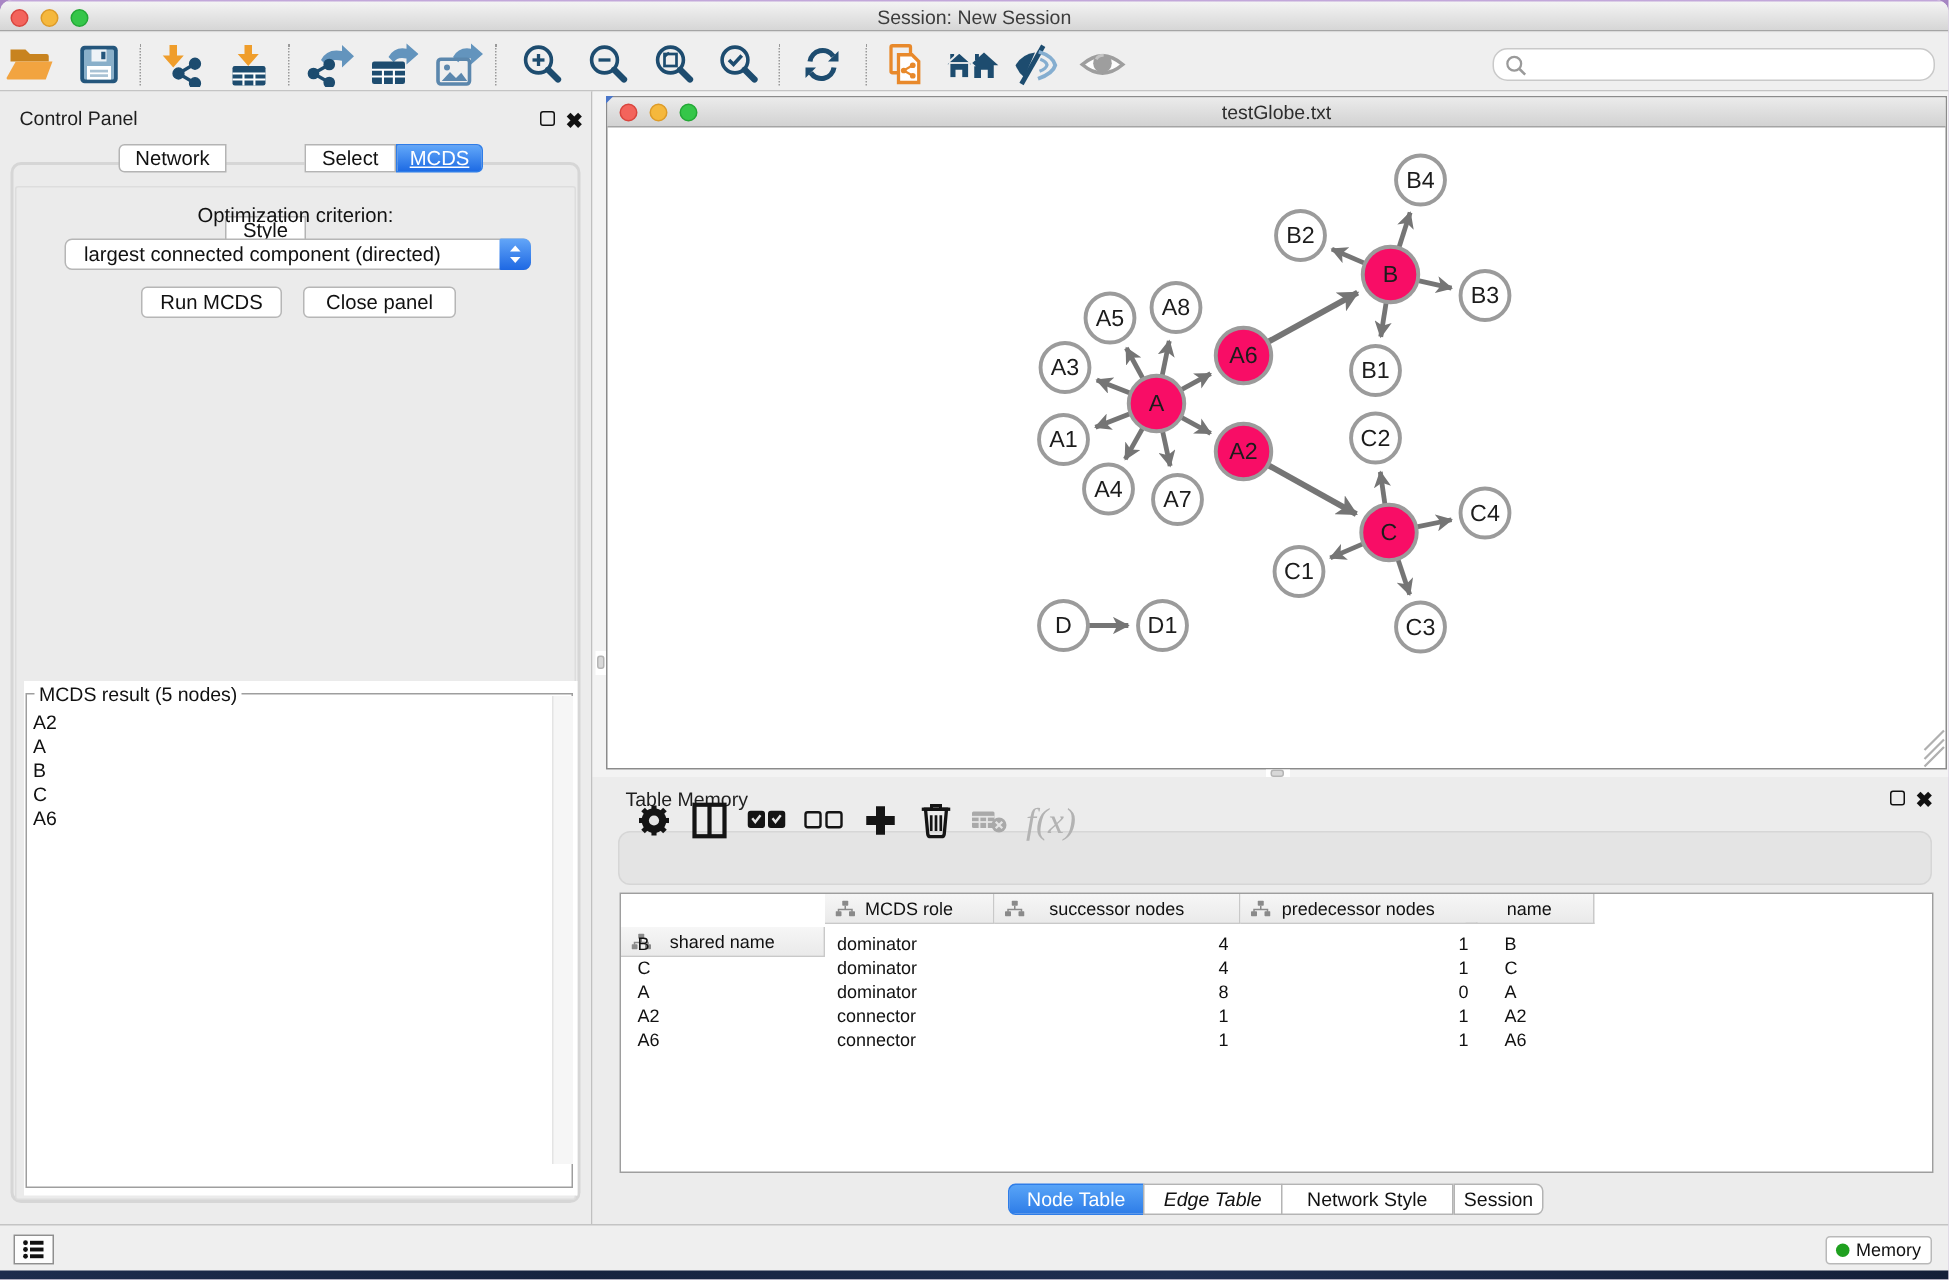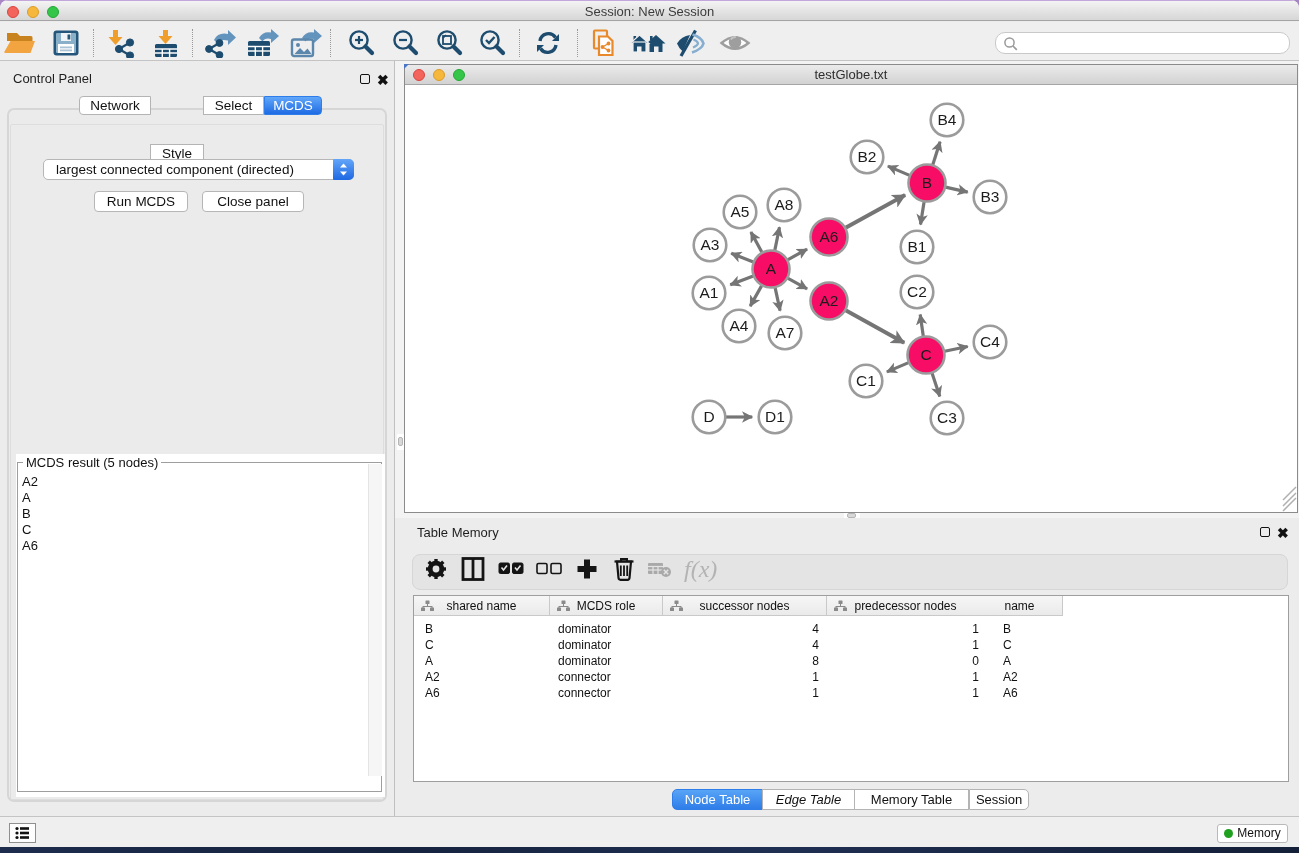--- a/index.html
+++ b/index.html
@@ -18,21 +18,21 @@
 .ticon { position:absolute; top:6px; }
 #searchbox { position:absolute; left:995px; top:10px; width:295px; height:22px; background:#fff; border:1px solid #c9c9c9; border-radius:10px; }
 
 #leftpanel { left:0; top:61px; width:394px; height:755px; background:#ececec; }
 #vdivider { left:394px; top:61px; width:1px; height:755px; background:#c0c0c0; }
 #cp-title { left:13px; top:71px; font-size:13px; color:#1e1e1e; }
 .winbtn-sq { position:absolute; width:10px; height:10px; border:1.6px solid #111; border-radius:2px; }
 .winbtn-x { position:absolute; font-size:14px; font-weight:bold; color:#111; line-height:10px; }
 
 .seg { position:absolute; height:19px; background:#fff; border:1px solid #b4b4b4; font-size:13.5px; color:#111; text-align:center; line-height:18px; }
-.seg.sel { background:linear-gradient(#61a7f9,#1e6be4); color:#fff; border-color:#2e7de8; }
+.seg.sel { background:linear-gradient(#61a7f9,#1e6be4); color:#fff; border-color:#2e7de8;text-decoration:underline; }
 #cp-box { left:7px; top:108px; width:380px; height:694px; border:2px solid #d6d6d6; border-radius:7px; background:#ebebeb; }
 #cp-inner { left:10px; top:124px; width:374px; height:676px; border:1px solid #dddddd; border-radius:2px; }
 #opt-label { left:0px; top:136px; width:394px; text-align:center; font-size:13.5px; color:#111; }
 #dropdown { left:43px; top:159px; width:311px; height:21px; background:#fff; border:1px solid #b6b6b6; border-radius:5px; font-size:13.5px; color:#111; line-height:19px; padding-left:12px; }
 #dd-step { position:absolute; right:-1px; top:-1px; width:21px; height:21px; border-radius:1px 5px 5px 1px; background:linear-gradient(#63a6f8,#1e68e3); }
 .btn { position:absolute; height:21px; background:#fff; border:1px solid #b6b6b6; border-radius:4px; font-size:13.5px; color:#111; text-align:center; line-height:19px; }
 
 #result-panel { left:16px; top:454px; width:369px; height:343px; background:#fff; }
 #result-fs { position:absolute; left:1px; top:8px; width:365px; height:330px; border:1px solid #9e9e9e; }
 #result-legend { position:absolute; left:7px; top:1px; background:#fff; padding:0 3px; font-size:13px; color:#111; }
@@ -217,20 +217,21 @@
   <div id="leftpanel" class="abs"></div>
   <div id="cp-box" class="abs"></div>
   <div id="cp-inner" class="abs"></div>
   <div id="cp-title" class="abs">Control Panel</div>
   <div class="winbtn-sq" style="left:360px;top:74px;"></div>
   <div class="winbtn-x" style="left:377px;top:75px;">✖</div>
   <div class="seg" style="left:79px;top:96px;width:72px;border-radius:4px 0 0 4px;">Network</div>
   <div class="seg" style="left:150px;top:96px;width:54px;margin-top:48px;">Style</div>
   <div class="seg" style="left:203px;top:96px;width:61px;">Select</div>
   <div class="seg sel" style="left:264px;top:96px;width:58px;border-radius:0 4px 4px 0;">MCDS</div>
+  <div id="opt-label" class="abs">Optimization criterion:</div>
   <div id="dropdown" class="abs">largest connected component (directed)
     <div id="dd-step"><svg width="21" height="21" viewBox="0 0 21 21">
             <path d="M7 8.6 L10.5 4.6 L14 8.6 Z" fill="#fff"></path>
             <path d="M7 12.4 L10.5 16.4 L14 12.4 Z" fill="#fff"></path>
           </svg></div>
   </div>
   <div class="btn" style="left:94px;top:191px;width:94px;">Run MCDS</div>
   <div class="btn" style="left:202px;top:191px;width:102px;">Close panel</div>
   <div id="result-panel" class="abs">
     <div id="result-fs"></div>
@@ -326,21 +327,21 @@
   <div class="abs" style="left:397px;top:434px;width:7px;height:16px;background:#fff;"></div>
   <div class="abs" style="left:398px;top:437px;width:5px;height:9px;background:#d8d8d8;border:1px solid #b5b5b5;border-radius:2px;"></div>
   <div class="abs" style="left:844px;top:513px;width:16px;height:5px;background:#fff;"></div>
   <div class="abs" style="left:847px;top:513px;width:9px;height:5px;background:#d8d8d8;border:1px solid #b5b5b5;border-radius:2px;"></div>
   <div class="abs" style="left:404px;top:64px;width:0;height:0;border-top:5px solid #4a76c9;border-right:5px solid transparent;"></div>
   <div id="tablepanel" class="abs"></div>
   <div id="tp-title" class="abs">Table Memory</div>
   <div class="winbtn-sq" style="left:1260px;top:527px;"></div>
   <div class="winbtn-x" style="left:1277px;top:528px;">✖</div>
   <div id="tp-toolbar" class="abs"></div>
-  <div id="tp-icons" class="abs" style="left:412px;top:550px;">
+  <div id="tp-icons" class="abs" style="left:412px;top:528px;">
     <svg width="876" height="36" viewBox="0 0 876 36">
       <g fill="#141414" stroke="#141414">
         <g transform="translate(24,19)">
           <circle r="7.2" fill="#141414"></circle>
           <g stroke-width="3.4">
                 <line x1="-10" y1="0" x2="10" y2="0"></line>
                 <line y1="-10" y2="10"></line>
                 <line x1="-7.3" y1="-7.3" x2="7.3" y2="7.3"></line>
                 <line x1="-7.3" y1="7.3" x2="7.3" y2="-7.3"></line>
               </g>
@@ -384,21 +385,21 @@
                 <line x1="-1" y1="-2.5" x2="-1" y2="5"></line>
               </g>
           <circle cx="7" cy="3" r="5" fill="#a9a9a9" stroke="none"></circle>
           <path d="M4.8 0.8 l4.4 4.4 M9.2 0.8 l-4.4 4.4" stroke="#e4e4e4" stroke-width="1.5"></path>
         </g>
       </g>
       <text x="272" y="27" font-family="Liberation Serif, serif" font-style="italic" font-size="24" fill="#b3b3b3">f(x)</text>
     </svg>
   </div>
   <div id="tablebox" class="abs">
-    <div class="th" style="left:0px;width:136px;"><svg width="13" height="12" viewBox="0 0 13 12" style="position:absolute;left:7px;top:4px;">
+    <div class="th" style="left:0px;width:136px;margin-top:22px;"><svg width="13" height="12" viewBox="0 0 13 12" style="position:absolute;left:7px;top:4px;">
             <g fill="#8a8a8a">
               <rect x="4.5" y="0.5" width="4" height="3.4" rx="0.5"></rect>
               <rect x="0" y="7.5" width="4" height="3.4" rx="0.5"></rect>
               <rect x="9" y="7.5" width="4" height="3.4" rx="0.5"></rect>
               <path d="M6 3.9 h1 v2 h-1z M1.5 5.9 h10 v1 h-10z M1.5 5.9 h1 v2 h-1z M10.5 5.9 h1 v2 h-1z"></path>
             </g>
           </svg>shared name</div>
     <div class="th" style="left:136px;width:113px;"><svg width="13" height="12" viewBox="0 0 13 12" style="position:absolute;left:7px;top:4px;">
             <g fill="#8a8a8a">
               <rect x="4.5" y="0.5" width="4" height="3.4" rx="0.5"></rect>
@@ -445,21 +446,21 @@
         <div class="td" style="left:413px;top:73px;width:152px;text-align:right;">1</div>
         <div class="td" style="left:589px;top:73px;">A2</div>
     <div class="td" style="left:11px;top:89px;">A6</div>
         <div class="td" style="left:144px;top:89px;">connector</div>
         <div class="td" style="left:249px;top:89px;width:156px;text-align:right;">1</div>
         <div class="td" style="left:413px;top:89px;width:152px;text-align:right;">1</div>
         <div class="td" style="left:589px;top:89px;">A6</div>
   </div>
   <div class="btab sel" style="left:672px;width:91px;border-radius:5px 0 0 5px;">Node Table</div>
   <div class="btab" style="left:762px;width:93px;font-style:italic;">Edge Table</div>
-  <div class="btab" style="left:854px;width:115px;">Memory Table</div>
+  <div class="btab" style="left:854px;width:115px;">Network Style</div>
   <div class="btab" style="left:969px;width:60px;border-radius:0 5px 5px 0;">Session</div>
   <div id="statusbar" class="abs"></div>
   <div id="listbtn">
     <svg width="25" height="18" viewBox="0 0 25 18">
       <circle cx="7" cy="4.5" r="1.6" fill="#111"></circle>
           <circle cx="7" cy="9" r="1.6" fill="#111"></circle>
           <circle cx="7" cy="13.5" r="1.6" fill="#111"></circle>
       <rect x="10" y="3.2" width="9" height="2.6" fill="#111"></rect>
           <rect x="10" y="7.7" width="9" height="2.6" fill="#111"></rect>
           <rect x="10" y="12.2" width="9" height="2.6" fill="#111"></rect>

